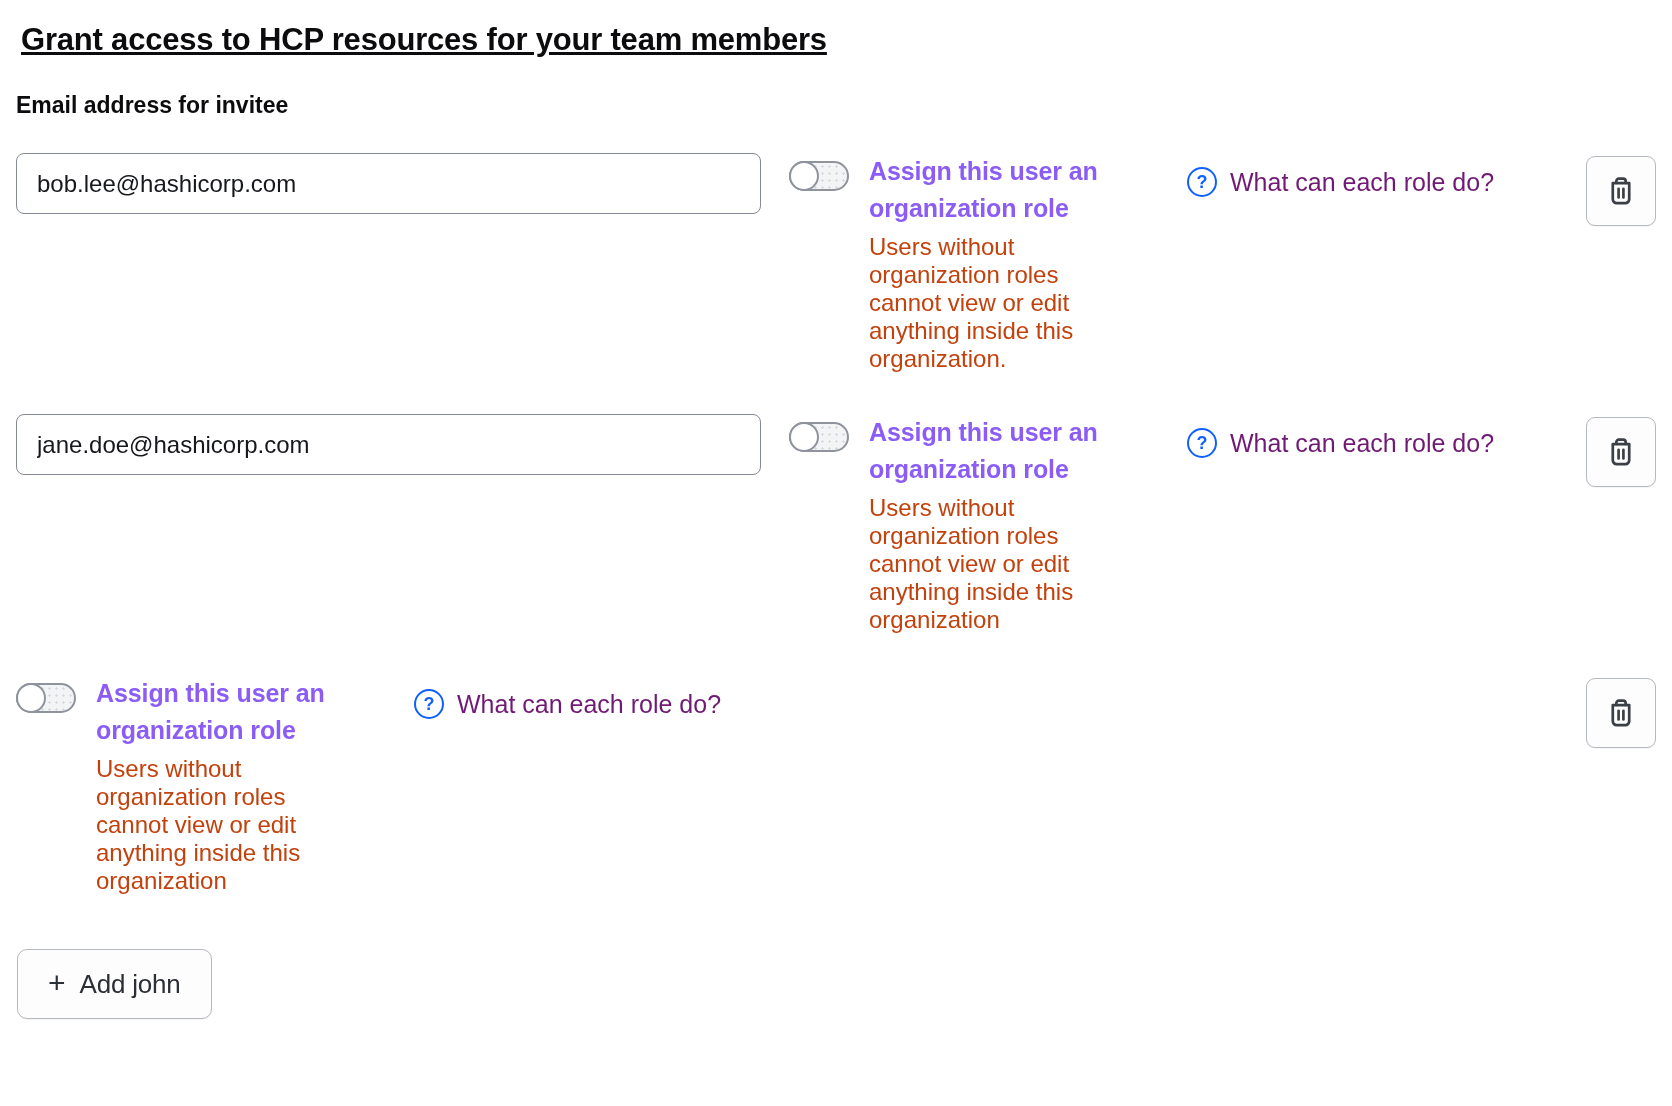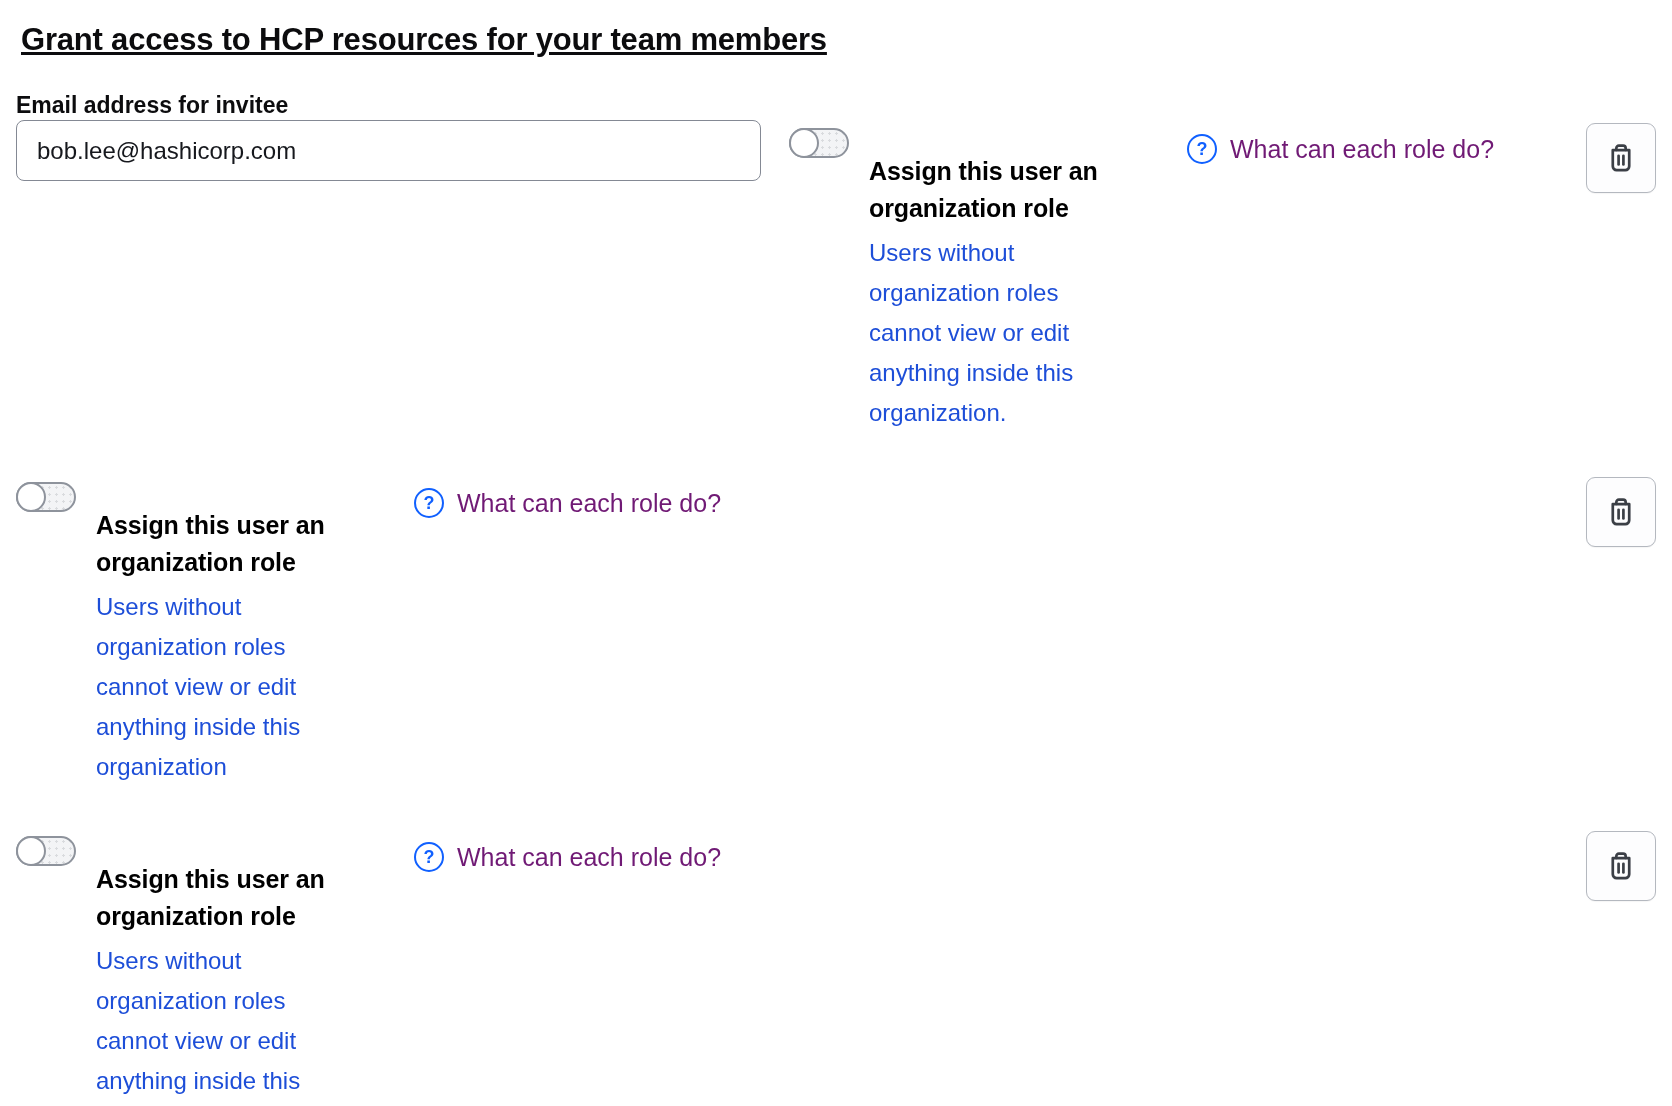--- a/index.html
+++ b/index.html
@@ -18,21 +18,21 @@
     color: #0c0c0e;
     margin: 0 0 33px 5px;
     letter-spacing: -0.2px;
     text-decoration: underline;
   }
   .email-label {
     font-size: 23px;
     font-weight: 600;
     line-height: 28px;
     color: #0c0c0e;
-    margin: 0 0 1px 0;
+    margin: 0 0 34px 0;
   }
 
   .invite-row {
     display: flex;
     align-items: flex-start;
     margin-bottom: 41px;
   }
 
   .email-input {
     flex: none;
@@ -76,30 +76,29 @@
 
   .assign-col {
     flex: none;
     width: 262px;
     margin-right: 56px;
   }
   .assign-title {
     font-size: 25px;
     font-weight: 700;
     line-height: 37px;
-    color: #000000;
+    color: #8b5cf6;
     letter-spacing: -0.1px;
-    margin-top: 33px;
   }
   .assign-desc {
     margin-top: 6px;
     font-size: 24px;
     font-weight: 400;
-    line-height: 40px;
-    color: #1d4ed8;
+    line-height: 28px;
+    color: #c2410c;
   }
 
   .help-link {
     flex: none;
     width: 384px;
     margin-top: 14px;
     display: flex;
     align-items: center;
     gap: 13px;
     text-decoration: none;
@@ -200,20 +199,21 @@
         <path d="M8.7 6.3V5.1c0-1 .8-1.8 1.8-1.8h3c1 0 1.8.8 1.8 1.8v1.2"></path>
         <path d="M6.2 6.4h11.6v11.4c0 1.5-1.2 2.7-2.7 2.7H8.9c-1.5 0-2.7-1.2-2.7-2.7V6.4z"></path>
         <path d="M10.3 10.4v6.2"></path>
         <path d="M13.7 10.4v6.2"></path>
       </svg>
     </button>
   </div>
 
   
   <div class="invite-row">
+    <input type="text" class="email-input" aria-label="Email address for invitee" value="jane.doe@hashicorp.com" style="">
     <div class="toggle" role="switch" aria-checked="false">
       <span class="knob"></span>
     </div>
     <div class="assign-col">
       <div class="assign-title">Assign this user an organization role</div>
       <div class="assign-desc">Users without organization roles cannot view or edit anything inside this organization</div>
     </div>
     <a class="help-link" href="#">
       <span class="help-icon">?</span>
       <span class="help-text">What can each role do?</span>

